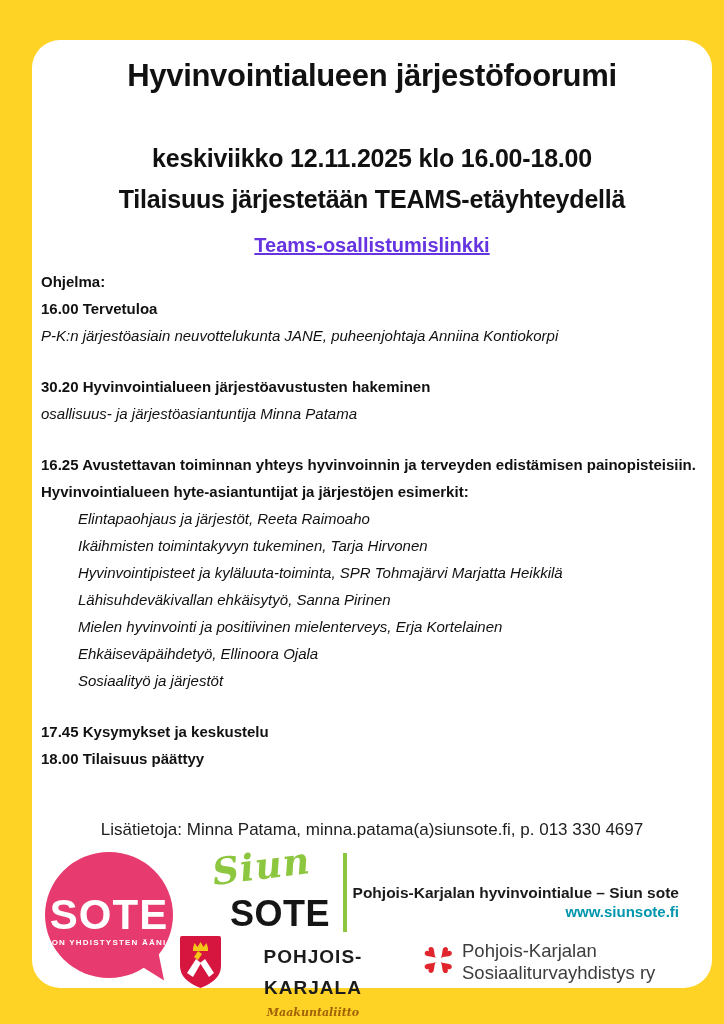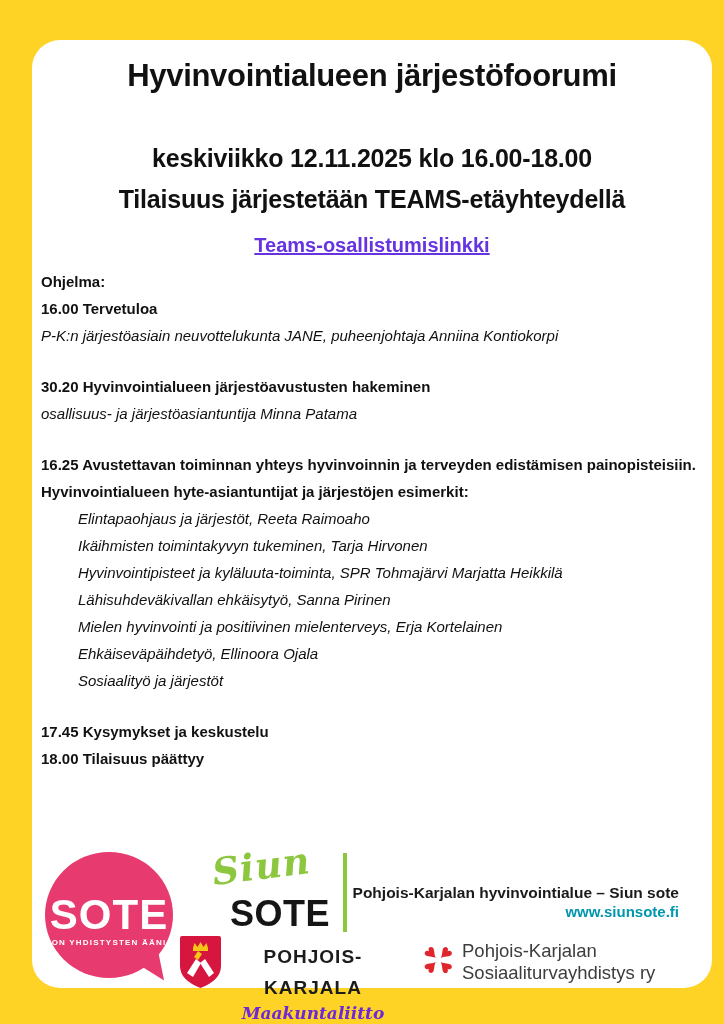--- a/index.html
+++ b/index.html
@@ -79,21 +79,21 @@
   }
   .partner-name { font-size:15.5px; font-weight:bold; color:#1a1a1a; line-height:19px; }
   .partner-url  { font-size:15px;  font-weight:bold; color:#0096AD; line-height:19px; cursor:pointer; }
   .shield { position:absolute; left:147px; top:895px; width:43px; height:54px; }
   .maakunta { position:absolute; left:198px; top:901px; width:166px; text-align:center; }
   .maakunta-region {
     font-size:19px; font-weight:bold; letter-spacing:1px; color:#1c1c1c; line-height:31px;
   }
   .maakunta-org {
     font-family:"DejaVu Serif", serif; font-style:italic; font-weight:bold;
-    font-size:17px; color:#6d28d9; line-height:20px;
+    font-size:11px; color:#a16207; line-height:20px;
   }
   .clover {
     position:absolute; left:392px; top:901px; width:36px; height:38px;
   }
   .clover span {
     position:absolute; font-size:21px; line-height:21px; color:#E0262C;
   }
   .clover .tl { left:0px;  top:1px;  transform:rotate(-45deg); }
   .clover .tr { left:16px; top:1px;  transform:rotate(45deg); }
   .clover .bl { left:0px;  top:16px; transform:rotate(-135deg); }
@@ -142,20 +142,21 @@
       <div class="p-italic">Ehkäiseväpäihdetyö, Ellinoora Ojala</div>
       <div class="p-italic">Sosiaalityö ja järjestöt</div>
     </div>
 
     <div class="gap"></div>
 
     <div class="p-bold">17.45 Kysymykset ja keskustelu</div>
     <div class="p-bold">18.00 Tilaisuus päättyy</div>
   </div>
 
+  <div class="contact">Lisätietoja: Minna Patama, minna.patama(a)siunsote.fi, p. 013 330 4697</div>
 
   <div class="jane">
     <div class="jane-bubble">
       <div class="jane-name">SOTE</div>
       <div class="jane-tag">ON YHDISTYSTEN ÄÄNI</div>
     </div>
   </div>
 
   <div class="siun-script">Siun</div>
   <div class="siun-caps">SOTE</div>

